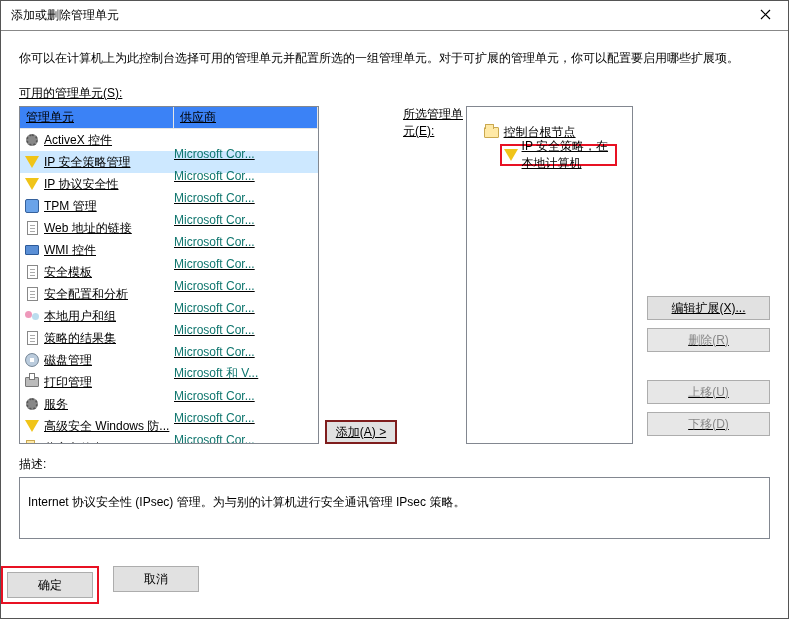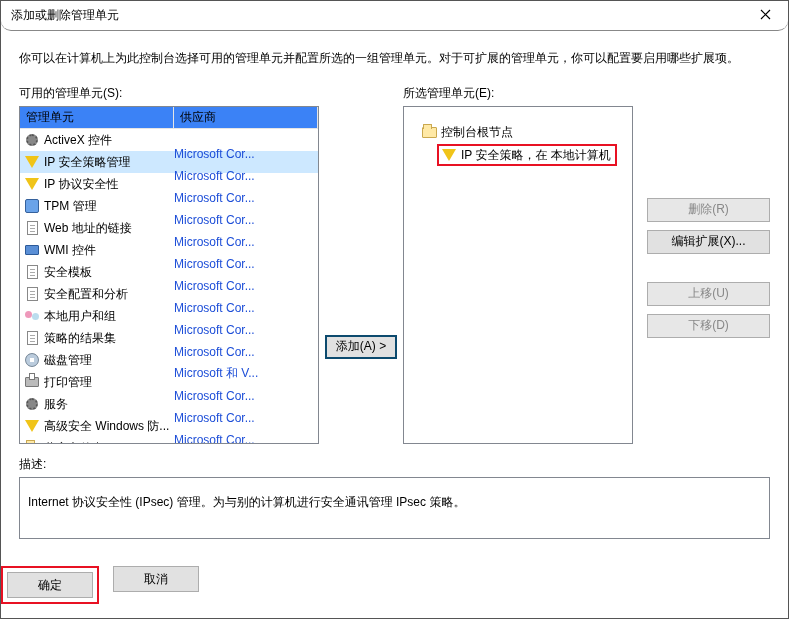--- a/index.html
+++ b/index.html
@@ -19,21 +19,20 @@
     display: flex;
     flex-direction: column;
   }
   .titlebar {
     height: 30px;
     display: flex;
     align-items: center;
     padding: 0 0 0 10px;
     border-bottom: 1px solid #888;
     background: #fff;
-    border-radius: 10px;
   }
   .titlebar .title { flex: 1; font-size: 12px; }
   .titlebar .close {
     width: 46px;
     height: 30px;
     display: flex;
     align-items: center;
     justify-content: center;
     cursor: default;
   }
@@ -43,28 +42,29 @@
     flex: 1;
     padding: 18px 18px 12px 18px;
     display: flex;
     flex-direction: column;
   }
   .intro { margin-bottom: 18px; line-height: 1.5; }
 
   .columns {
     display: flex;
     gap: 6px;
-    align-items: center;
+    align-items: flex-end;
+    text-decoration: underline;
   }
 
   .col-label { margin-bottom: 4px; }
 
   .left-col { width: 300px; display: flex; flex-direction: column; }
   .mid-col { width: 72px; display: flex; flex-direction: column; align-items: center; padding-top: 164px; }
-  .right-col { width: 230px; display: flex; flex-direction: column; }
+  .right-col { width: 230px; display: flex; flex-direction: row; }
   .btn-col { flex: 1; display: flex; flex-direction: column; gap: 8px; padding-left: 8px; padding-top: 14px; }
 
   .listbox {
     border: 1px solid #828790;
     background: #fff;
     height: 338px;
     overflow: hidden;
     position: relative;
   }
   .left-col .listbox { display: flex; flex-direction: column; }
@@ -97,21 +97,21 @@
     height: 22px;
     padding-left: 4px;
     white-space: nowrap;
   }
   .row .ic {
     width: 16px; height: 16px; margin-right: 4px;
     flex: 0 0 auto;
     display: flex; align-items: center; justify-content: center;
   }
   .row .name { width: 130px; overflow: hidden; text-overflow: ellipsis; }
-  .row .vendor { flex: 1; overflow: hidden; text-overflow: ellipsis; color: #1d4ed8; margin-top: 27px; }
+  .row .vendor { flex: 1; overflow: hidden; text-overflow: ellipsis; color: #0f766e; margin-top: 27px; }
   .row.selected { background: #cde8ff; }
 
   
   .list-rows::-webkit-scrollbar { width: 17px; }
   .list-rows::-webkit-scrollbar-track { background: #f0f0f0; }
   .list-rows::-webkit-scrollbar-thumb { background: #c2c3c9; border: 1px solid #b9b9b9; }
   .list-rows::-webkit-scrollbar-button { background: #f0f0f0; height: 17px; border: 1px solid #d9d9d9; }
 
   .tree {
     border: 1px solid #828790;
@@ -140,21 +140,21 @@
     font-size: 12px;
     font-family: inherit;
     padding: 0 8px;
     min-width: 110px;
     cursor: default;
     text-align: center;
   }
   .btn:disabled { color: #888; background: #e7e7e7; }
   .btn.add {
     min-width: 72px;
-    border: 2px solid #0c4a6e;
+    border: 2px solid #7f1d1d;
     background: #e1e1e1;
     height: 24px;
   }
 
   .desc-section { margin-top: 12px; }
   .desc-box {
     border: 1px solid #828790;
     background: #fff;
     height: 62px;
     padding: 16px 8px;
@@ -343,22 +343,22 @@
           <div class="tree-child">
             <span class="ic">
                 <span class="ico-shield"></span>
               </span>
             <span>IP 安全策略，在 本地计算机</span>
           </div>
         </div>
       </div>
 
       <div class="btn-col">
+        <button class="btn">编辑扩展(X)...</button>
         <button class="btn" disabled="">删除(R)</button>
-        <button class="btn">编辑扩展(X)...</button>
         <div style="height:12px"></div>
         <button class="btn" disabled="">上移(U)</button>
         <button class="btn" disabled="">下移(D)</button>
         <div style="flex:1"></div>
       </div>
 
     </div>
 
     <div class="desc-section">
       <div>描述:</div>

